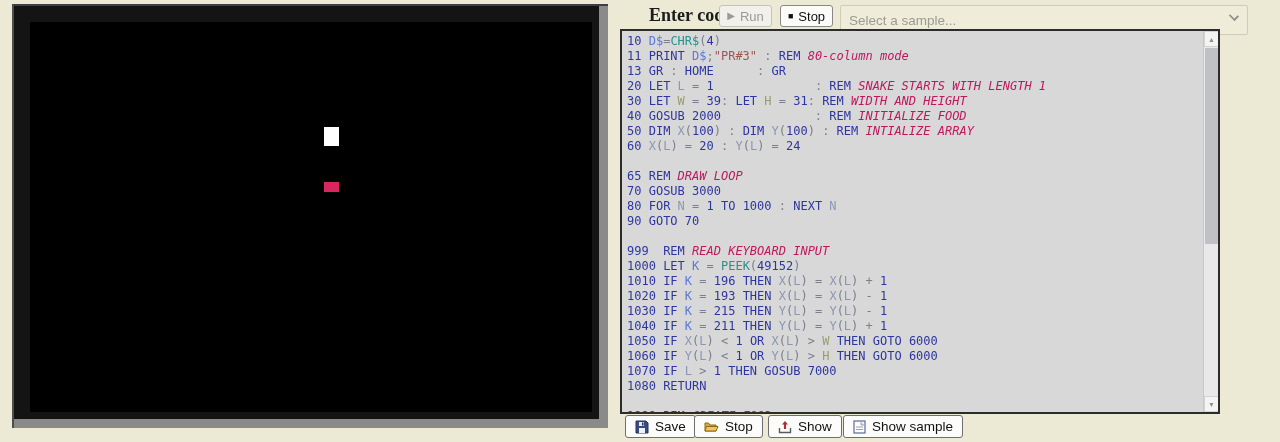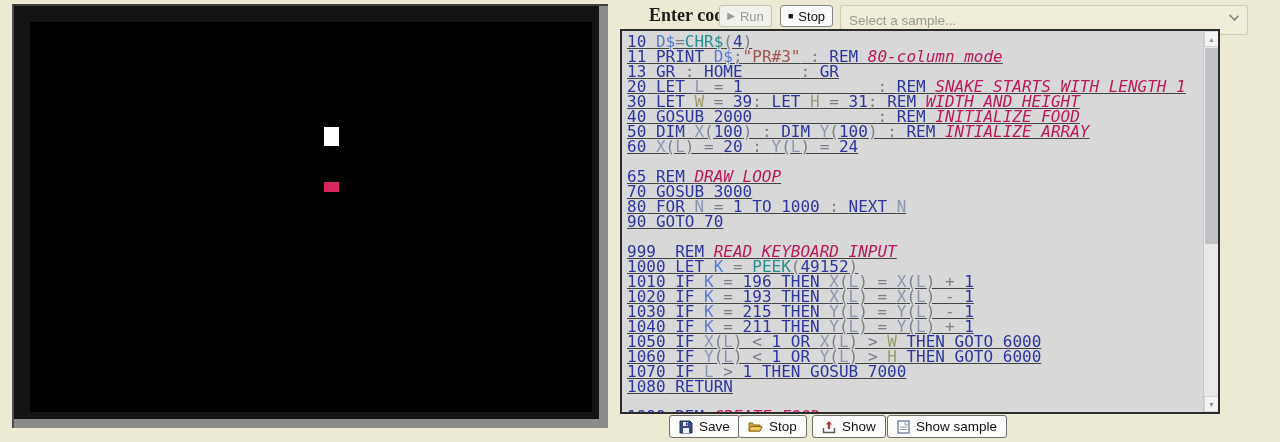--- a/index.html
+++ b/index.html
@@ -28,22 +28,22 @@
   .sample-select { position:absolute; left:840px; top:5px; width:408px; height:30px;
                    background:#efecd9; border:1px solid #cfccb8; border-radius:2px;
                    display:flex; align-items:center; padding:0 8px; color:#9b9b93; font-size:13.5px; }
   .sample-select .chev { position:absolute; right:9px; top:6px; width:8px; height:8px;
                    border-right:2px solid #8e8e86; border-bottom:2px solid #8e8e86; transform:rotate(45deg) scale(1,.8); }
 
   
   .code-box { position:absolute; left:620px; top:29px; width:600px; height:385px;
               border:2px solid #2c2c2c; background:#d8d8d8; overflow:hidden; }
   .code-lines { position:absolute; left:5px; top:3px; right:17px; bottom:0;
-                font-family:"DejaVu Sans Mono", monospace; font-size:16px; line-height:15px;
-                white-space:pre; color:#444;text-decoration:underline; }
+                font-family:"DejaVu Sans Mono", monospace; font-size:12px; line-height:15px;
+                white-space:pre; color:#444; }
   .code-line { height:15px; }
   .tk-ln,.tk-kw,.tk-num { color:#2d36a0; }
   .tk-op { color:#7c7f8e; }
   .tk-fn { color:#2a8f8f; }
   .tk-str { color:#9e564e; }
   .tk-com { color:#be185d; font-style:italic; }
   .tk-vb { color:#5b79d8; }
   .tk-vs { color:#8b97b2; }
   .tk-vk { color:#9b9b6e; }
   .tk-pl { color:#444; }
@@ -51,21 +51,21 @@
   
   .vscroll { position:absolute; right:0; top:0; width:15px; height:381px; background:#e9e9e9; border-left:1px solid #c8c8c8; }
   .sb-btn { position:absolute; left:0; width:15px; height:16px; background:#f4f4f3; border:1px solid #d4d4d4;
             color:#8f8f8f; font-size:7px; text-align:center; line-height:15px; cursor:pointer; }
   .sb-up { top:0; } .sb-down { bottom:0; }
   .sb-thumb { position:absolute; left:1px; top:17px; width:13px; height:196px; background:#bfc1c4; border-radius:1px; cursor:pointer; }
 
   
   .action-btn { position:absolute; top:415px; height:23px; border:1px solid #6e6e6e; border-radius:3px;
                 background:#fcfcfb; font-size:13.5px; color:#111; display:flex; align-items:center;
-                gap:6px; padding:0 9px; cursor:pointer;margin-left:44px; }
+                gap:6px; padding:0 9px; cursor:pointer; }
   .action-btn svg { display:block; }
   .a-save { left:625px; } .a-load { left:694px; } .a-share { left:768px; } .a-show { left:843px; }
 </style>
 </head>
 <body>
 
 <div class="monitor">
   <div class="bezel">
     <div class="screen" id="screen">
         <div class="gr-block" style="left: 294px; top: 105px; width: 15px; height: 19px; background: rgb(255, 255, 255);"></div>

